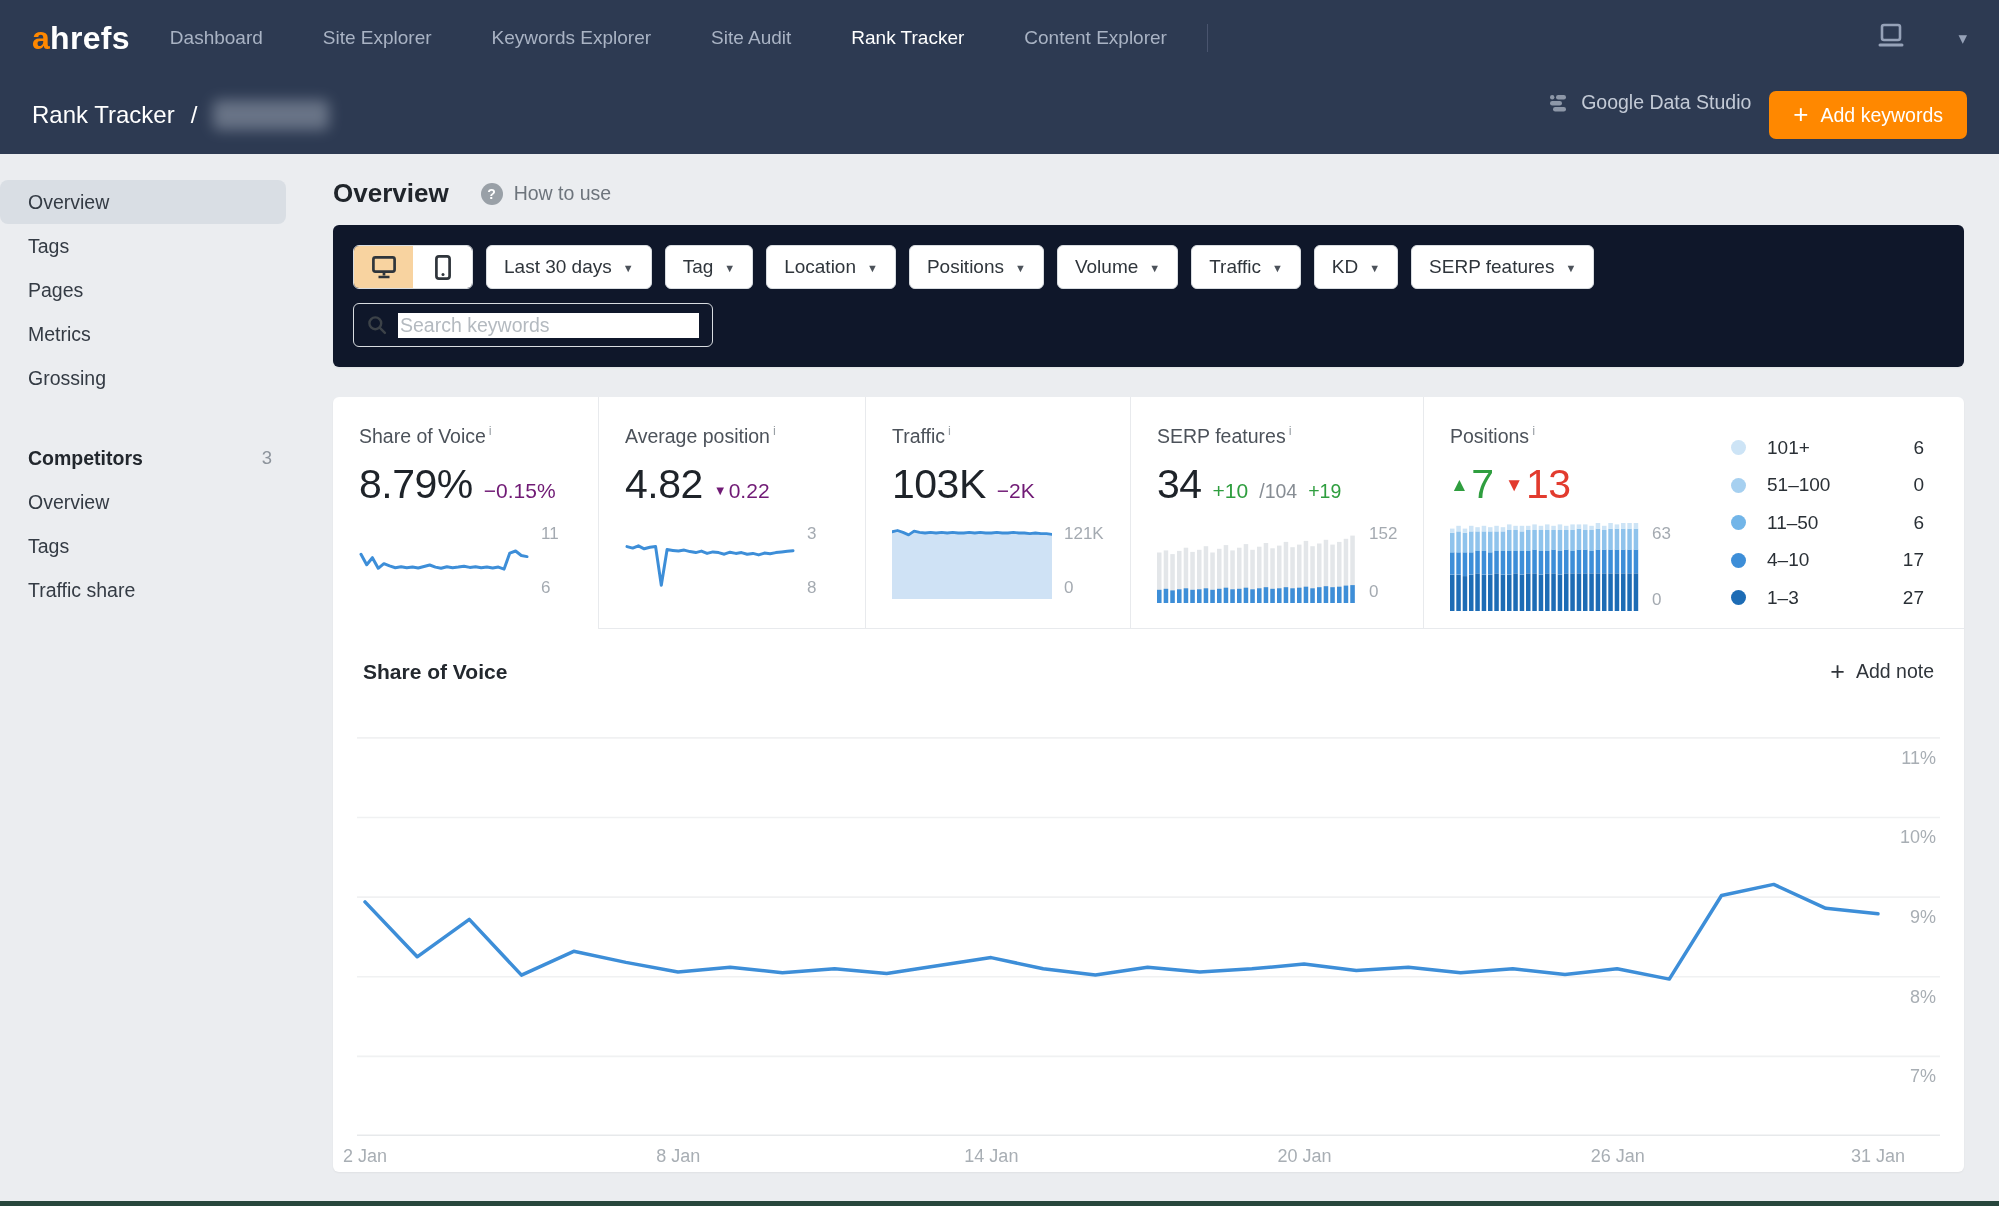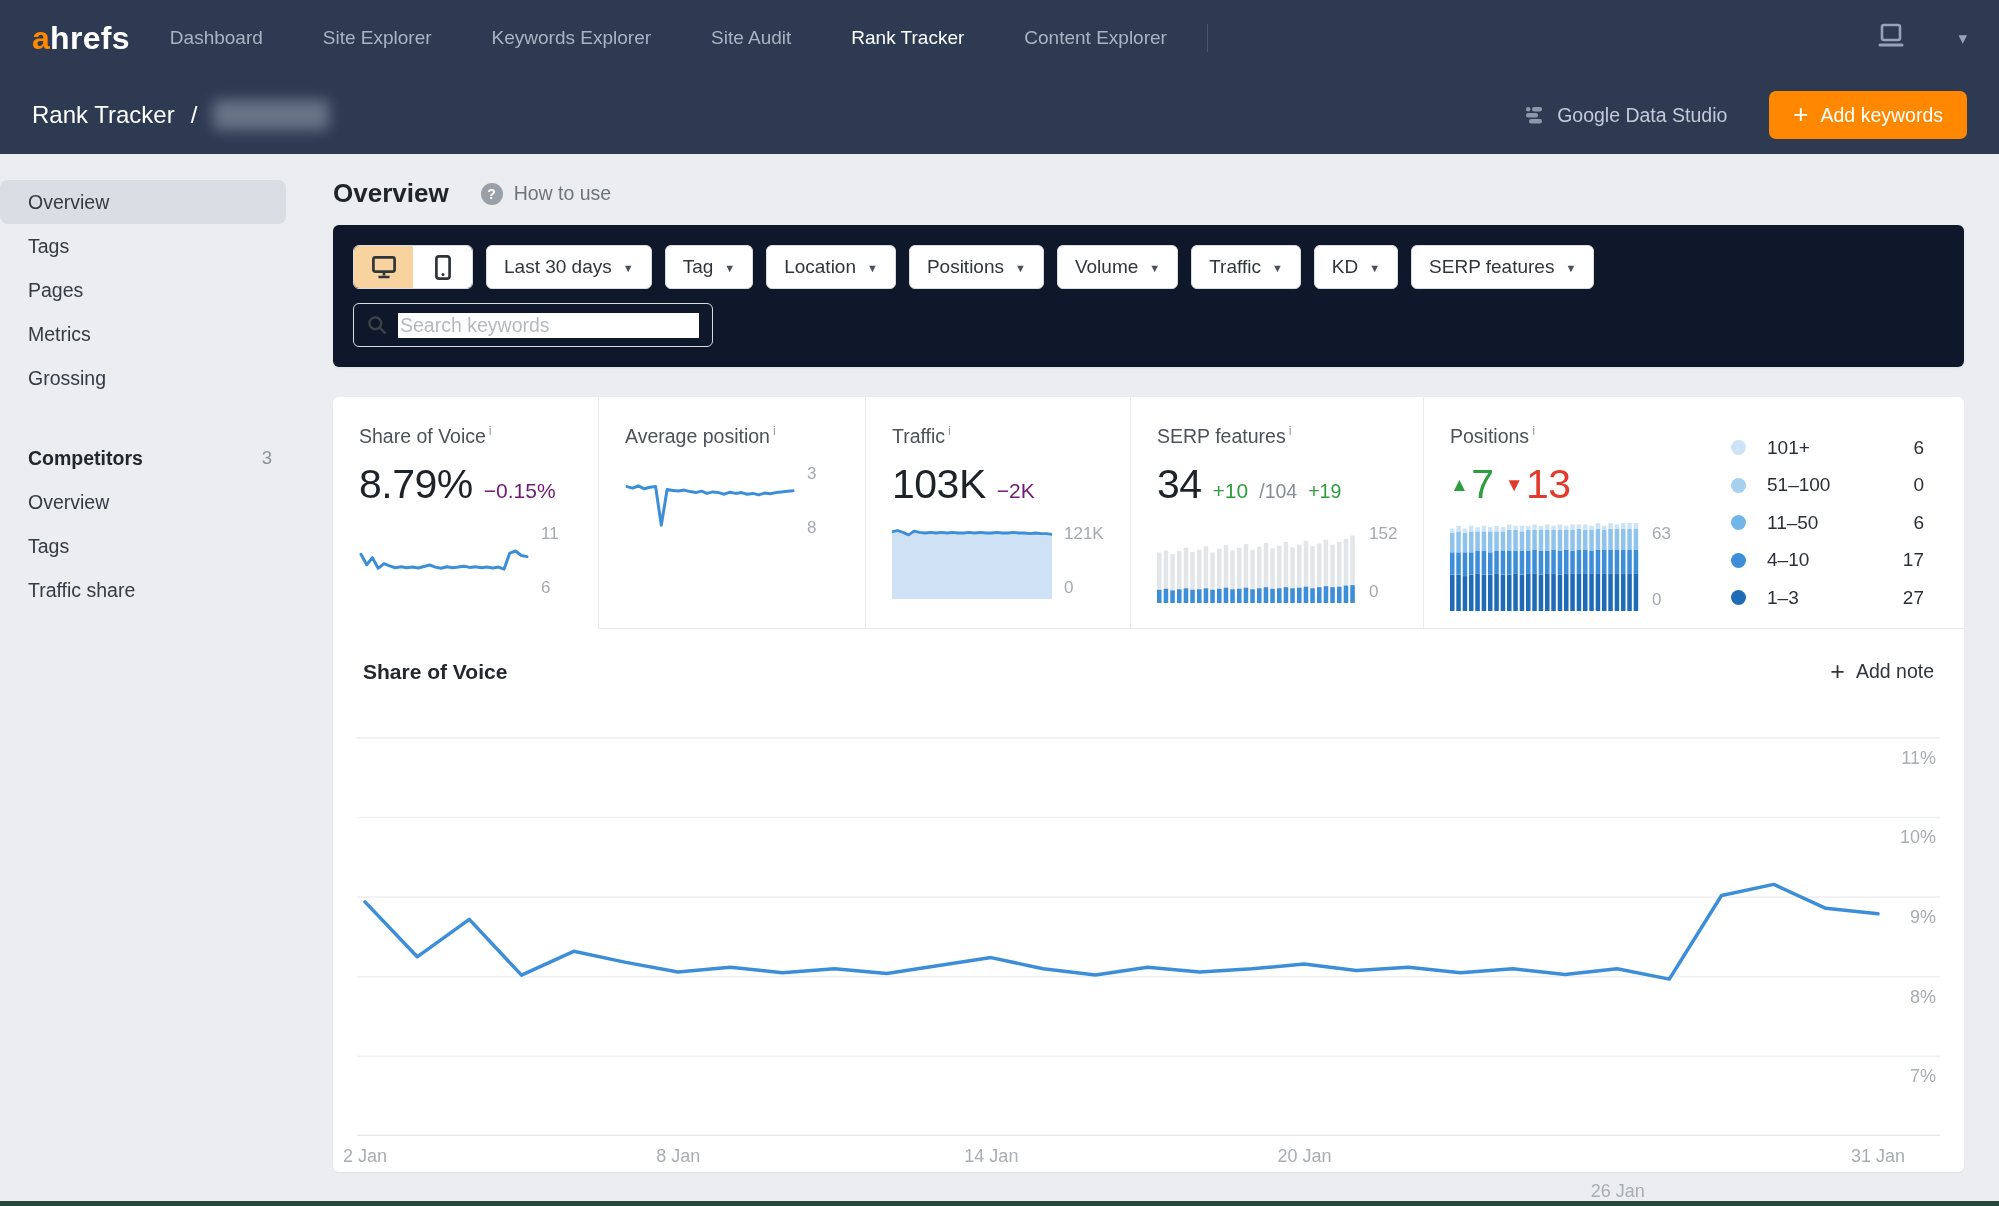--- a/index.html
+++ b/index.html
@@ -16,21 +16,21 @@
   .logo .a { color:#ff8800; }
   .topnav { display:flex; gap:60px; margin-left:40px; font-size:19px; color:#a9b3c4; align-items:center; }
   .topnav .navitem { cursor:pointer; white-space:nowrap; }
   .topnav .navitem.active { color:#fff; }
   .nav-divider { width:1px; height:28px; background:#49546e; margin-left:40px; }
   .nav-right { margin-left:auto; display:flex; align-items:center; gap:52px; }
   .nav-caret { color:#96a2b8; font-size:17px; cursor:pointer; }
   .hdr-row2 { display:flex; align-items:center; height:78px; padding:0 32px; background:#2d3a52; }
   .breadcrumb { display:flex; align-items:center; gap:16px; color:#fff; font-size:24px; }
   .blur-blob { width:116px; height:30px; border-radius:5px; background:#9aa3b2; opacity:.55; filter:blur(7px); }
-  .row2-right { margin-left:auto; display:flex; align-items:center; gap:42px; }
+  .row2-right { margin-left:auto; display:flex; align-items:flex-start; gap:18px; }
   .gds { display:flex; align-items:center; gap:12px; color:#c3cad6; font-size:19.5px; cursor:pointer; }
   .add-btn { display:flex; align-items:center; gap:12px; background:#ff8800; color:#fff;
              font-size:19.5px; height:48px; padding:0 24px; border:none; border-radius:7px; cursor:pointer;
              font-family:"Liberation Sans",sans-serif; }
   .add-btn .plus { font-size:26px; font-weight:400; margin-top:-2px; }
   
   .layout { display:flex; align-items:flex-start; }
   .sidebar { width:306px; flex-shrink:0; padding-top:26px; }
   .side-item { height:44px; display:flex; align-items:center; padding-left:28px; margin-right:20px;
                font-size:19.5px; color:#343b44; border-radius:8px; cursor:pointer; }
@@ -254,20 +254,24 @@
               </svg>
             <div class="spark-labels">
               <span>11</span>
                 <span>6</span>
             </div>
           </div>
         </div>
 
         <div class="tab tab-avg">
           <div class="tab-title"><span>Average position</span><span class="sup-i">i</span></div>
+          <div class="val-row">
+            <span class="big">4.82</span>
+            <span class="chg"><span class="tri-sm">▼</span><span>0.22</span></span>
+          </div>
           <div class="spark-row">
             <svg viewBox="0 0 170 76" width="170" height="76">
                 <polyline points="2.0,23.6 7.7,25.1 13.4,22.8 19.2,25.8 24.9,24.3 30.6,23.6 36.3,62.3 42.1,26.6 47.8,27.4 53.5,28.1 59.2,27.1 65.0,28.6 70.7,29.6 76.4,28.1 82.1,30.4 87.9,28.9 93.6,29.6 99.3,31.2 105.0,29.2 110.8,30.4 116.5,29.6 122.2,31.2 127.9,30.4 133.7,31.9 139.4,30.1 145.1,30.7 150.8,29.6 156.6,28.9 162.3,28.3 168.0,27.7" fill="none" stroke="#3d8ed8" stroke-width="3" stroke-linejoin="round" stroke-linecap="round"></polyline>
               </svg>
             <div class="spark-labels">
               <span>3</span>
                 <span>8</span>
             </div>
           </div>
         </div>
@@ -558,21 +562,21 @@
               <div class="ytick" style="top: calc(44.44% + 10px);">9%</div>
               <div class="ytick" style="top: calc(62.96% + 10px);">8%</div>
               <div class="ytick" style="top: calc(81.48% + 10px);">7%</div>
             </div>
         </div>
         <div class="xlabels">
             <div class="xtick" style="left: 0%;">2 Jan</div>
             <div class="xtick" style="left: 20.7%;">8 Jan</div>
             <div class="xtick" style="left: 41.4%;">14 Jan</div>
             <div class="xtick" style="left: 62.1%;">20 Jan</div>
-            <div class="xtick" style="left: 82.8%; margin-top: 35px;">26 Jan</div>
+            <div class="xtick" style="left: 82.8%;">26 Jan</div>
             <div class="xtick" style="left: 100%;">31 Jan</div>
           </div>
       </div>
     </div>
 
   </div>
 </div>
 
 <div class="footer-strip"></div>
 

